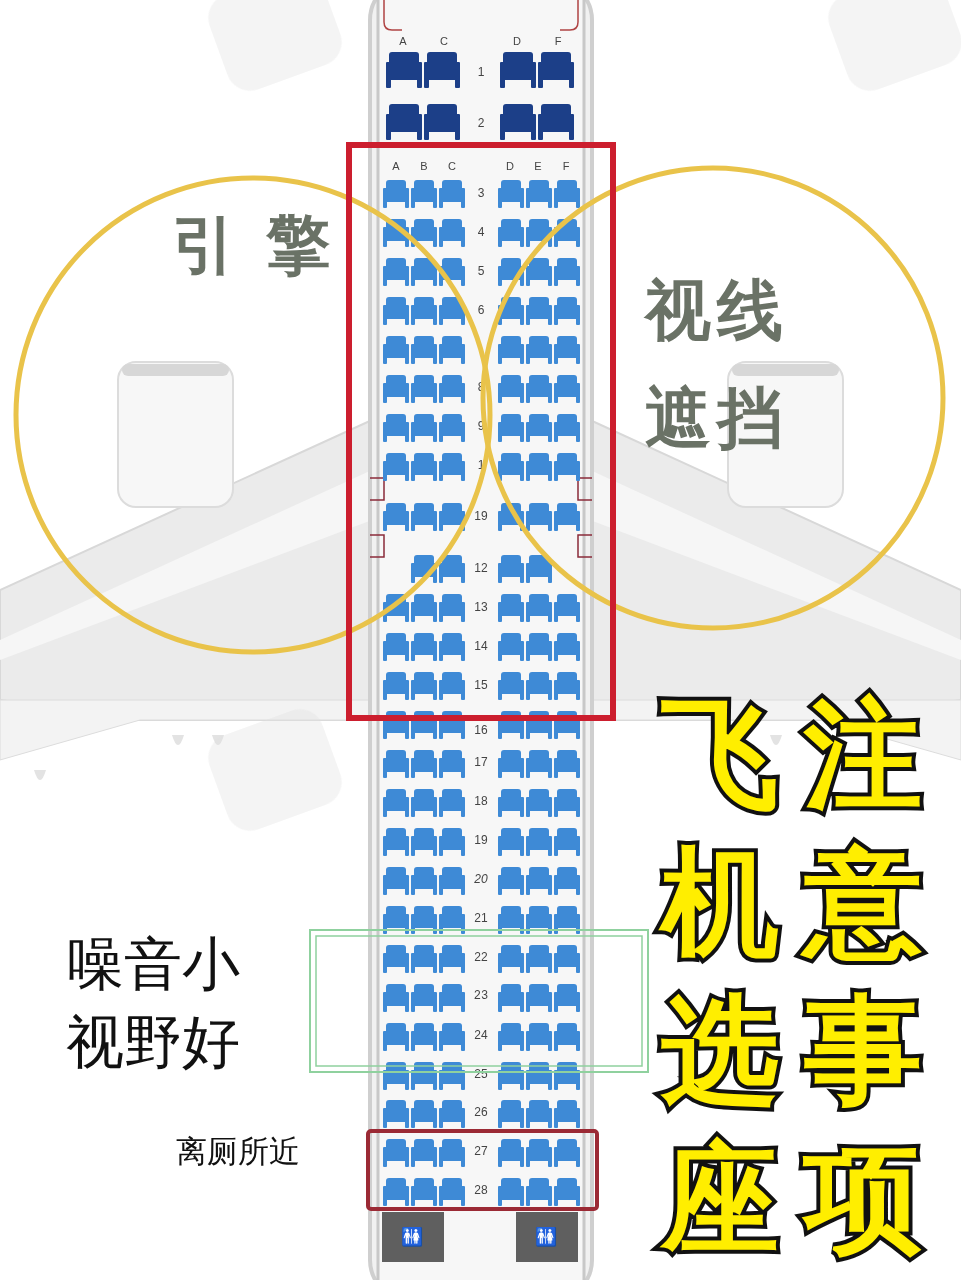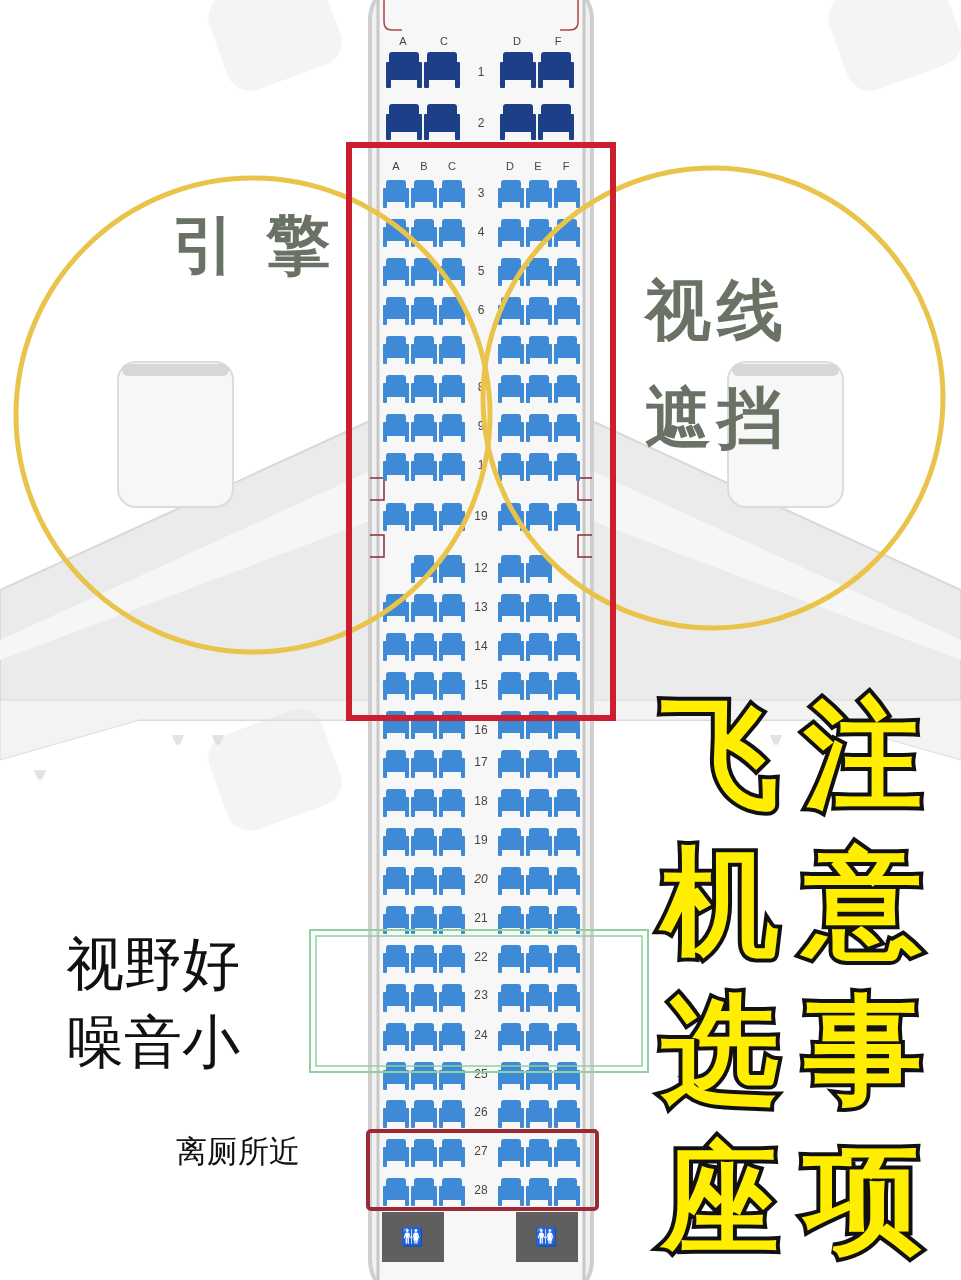--- a/index.html
+++ b/index.html
@@ -1106,22 +1106,22 @@
 <div class="vtext" style="left:172px;top:205px;font-size:64px;line-height:80px;letter-spacing:4px;">
   <div>引 擎</div>
 </div>
 
 <div class="vtext" style="left:645px;top:270px;font-size:66px;line-height:80px;letter-spacing:6px;">
   <div>视线</div>
   <div style="margin-top:28px;">遮挡</div>
 </div>
 
 <div class="note" style="left:66px;top:925px;font-size:58px;line-height:78px;">
+  <div>噪音小</div>
   <div>视野好</div>
-  <div>噪音小</div>
 </div>
 
 <div class="note" style="left:176px;top:1130px;font-size:31px;line-height:42px;">
   <div>离厕所近</div>
 </div>
 
 <div>
   <div class="bigy" style="left:655px;top:680px;">
     <div>飞</div>
     <div>机</div>

